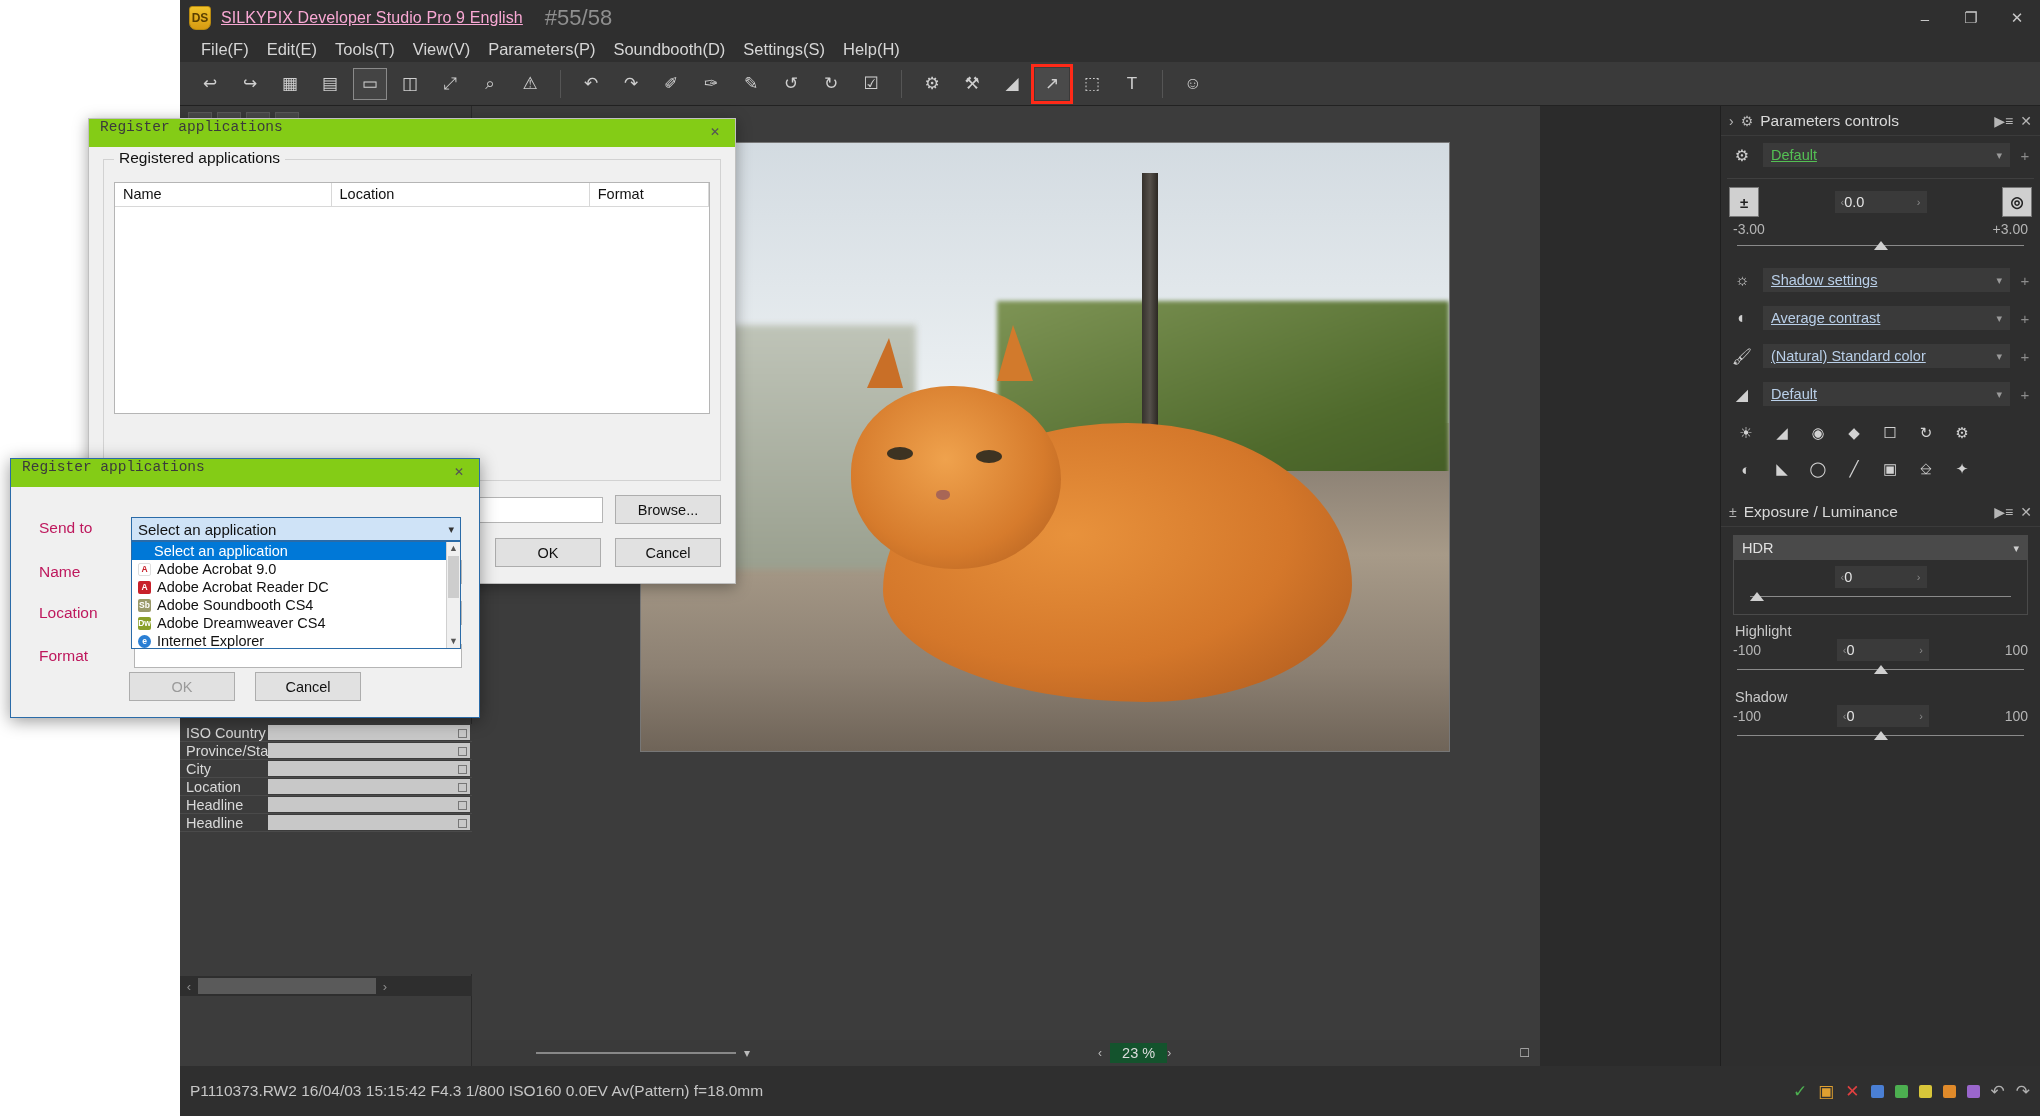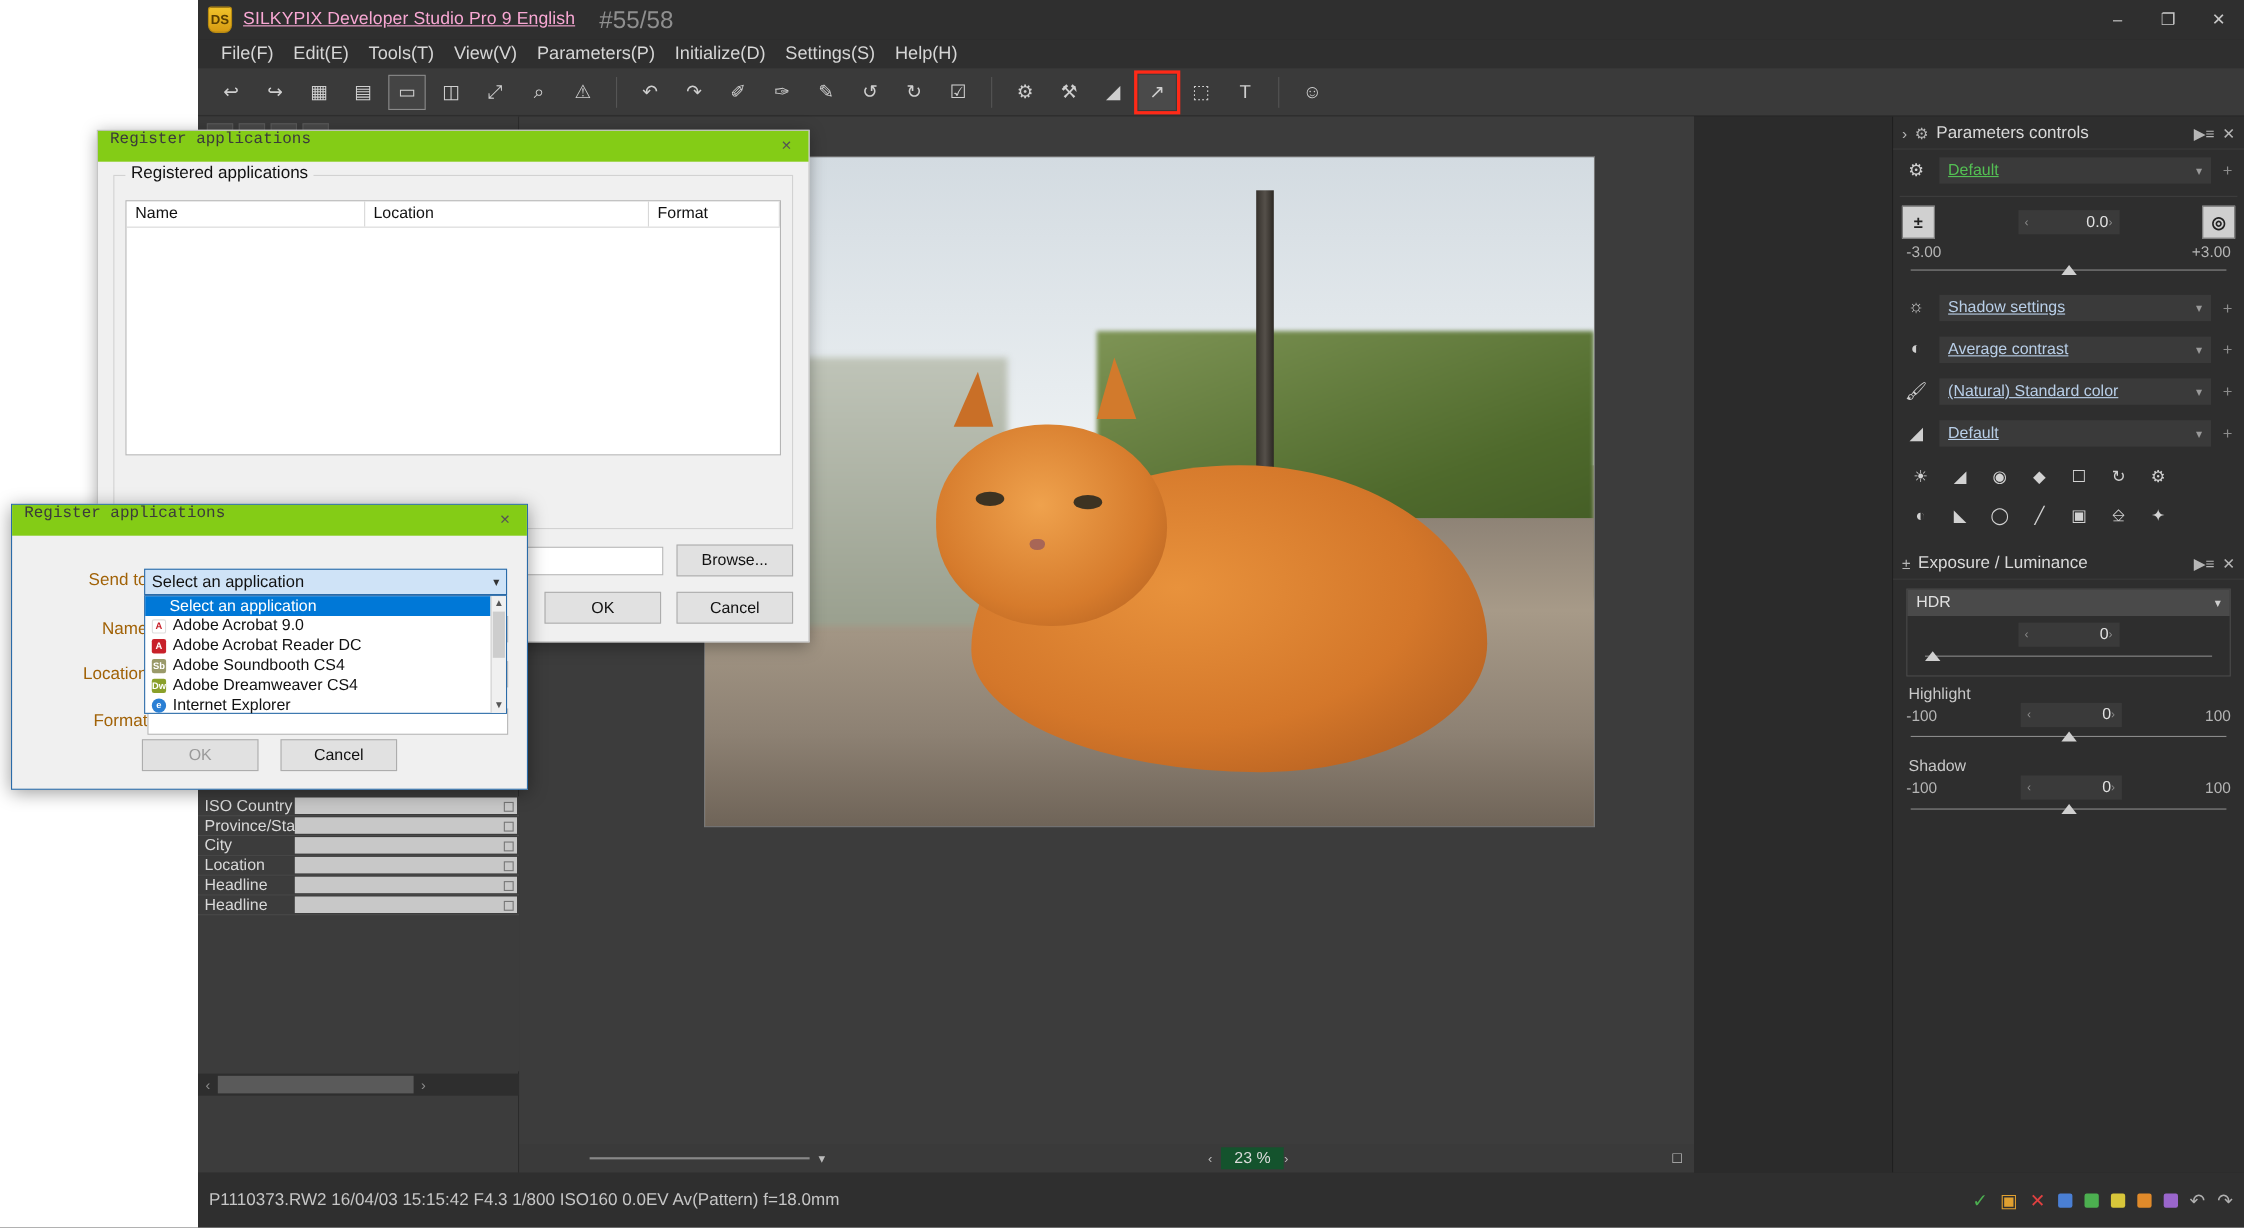--- a/index.html
+++ b/index.html
@@ -165,21 +165,21 @@
   .spin-row { display:flex; align-items:center; padding:4px 8px; gap:6px; }
   .sq-ico { width:30px; height:30px; background:#d0d0d0; color:#222;
     display:flex; align-items:center; justify-content:center;
     font-size:15px; font-weight:bold; border:1px solid #777; }
   .spinner {
     width:92px; height:22px; background:#3a3a3a; display:flex;
     align-items:center; justify-content:space-between; padding:0 6px;
     color:#e2e2e2; font-size:14.5px; margin:0 auto;
   }
   .spinner .arr { color:#8a8a8a; font-size:11px; }
-  .spinner .v { flex:1; text-align:right; }
+  .spinner .v { flex:1; text-align:left; }
   .range-row { display:flex; align-items:center; padding:0 12px;
     color:#b5b5b5; font-size:14px; justify-content:space-between; }
   .slider-track { position:relative; height:14px; margin:2px 16px 8px 16px; }
   .slider-track .line { position:absolute; left:0; right:0; top:6px; height:1px; background:#8a8a8a; }
   .slider-track .knob { position:absolute; top:2px; width:0;height:0;
     border-left:7px solid transparent; border-right:7px solid transparent;
     border-bottom:9px solid #cfcfcf; }
   .tool-grid { display:flex; flex-wrap:wrap; padding:6px 10px 2px 10px; gap:6px; }
   .tool-ico { width:30px; height:28px; display:flex; align-items:center;
     justify-content:center; color:#d2d2d2; font-size:15px; }
@@ -235,21 +235,21 @@
   .txt-input { flex:1; height:26px; background:#fff; border:1px solid #b5b5b5; }
   #dlg1-okrow { position:absolute; right:14px; bottom:16px; display:flex; gap:14px; }
   
   #dialog2 {
     position:absolute; left:10px; top:458px; width:470px; height:260px;
     background:#f0f0f0; border:1px solid #2a6ba8;
     box-shadow:0 3px 16px rgba(0,0,0,.4);
     color:#111; font-size:15px;
   }
   .d2-row { position:absolute; left:28px; display:flex; align-items:center; }
-  .d2-label { width:95px; font-size:15.5px; color:#a16207;text-align:right; }
+  .d2-label { width:95px; font-size:15.5px; color:#be185d; }
   .d2-field { width:328px; height:24px; background:#fff; border:1px solid #b5b5b5; }
   #d2-combo {
     position:absolute; left:120px; top:58px; width:330px; height:24px;
     background:#cfe3f7; border:1px solid #2a6ba8;
     display:flex; align-items:center; padding:0 6px; font-size:15px;
   }
   #d2-combo .c-txt { flex:1; }
   #d2-combo .c-chev { color:#333; font-size:11px; }
   #d2-list {
     position:absolute; left:120px; top:82px; width:330px; height:108px;
@@ -285,21 +285,21 @@
       <div class="win-btn close">✕</div>
     </div>
   </div>
 
   <div id="menubar">
     <div class="menu-item">File(F)</div>
     <div class="menu-item">Edit(E)</div>
     <div class="menu-item">Tools(T)</div>
     <div class="menu-item">View(V)</div>
     <div class="menu-item">Parameters(P)</div>
-    <div class="menu-item">Initialize(D)</div>
+    <div class="menu-item">Soundbooth(D)</div>
     <div class="menu-item">Settings(S)</div>
     <div class="menu-item">Help(H)</div>
   </div>
 
   <div id="toolbar">
     <div class="tb-btn">↩</div>
     <div class="tb-btn">↪</div>
     <div class="tb-btn">▦</div>
     <div class="tb-btn">▤</div>
     <div class="tb-btn boxed">▭</div>

